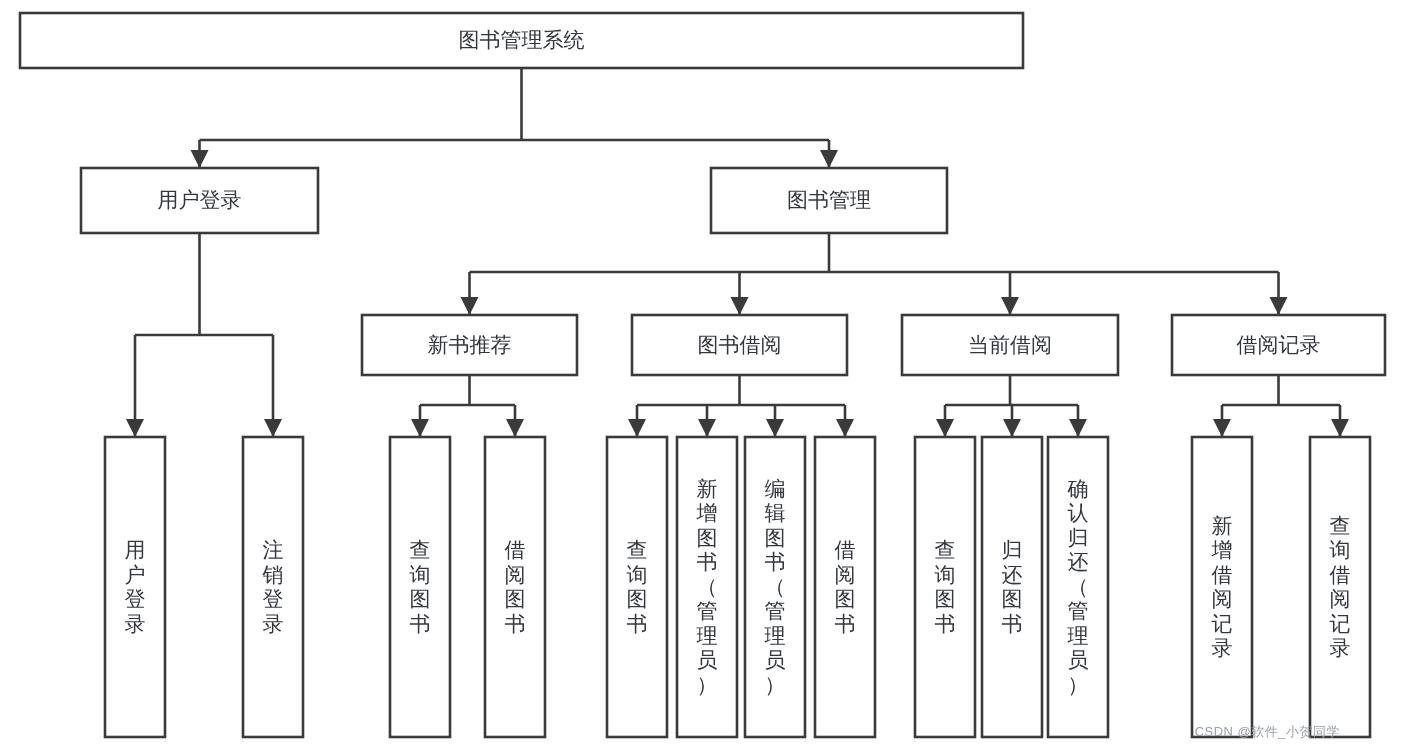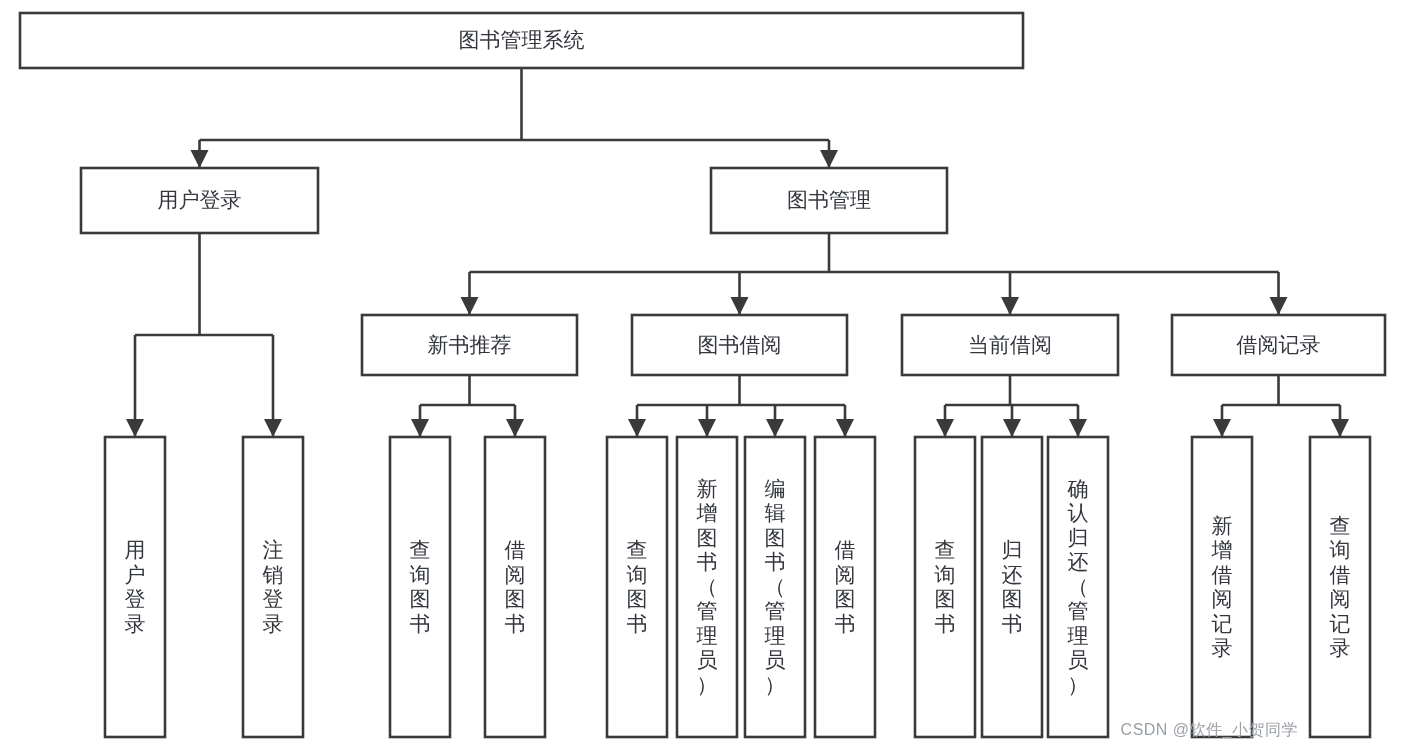--- a/index.html
+++ b/index.html
@@ -11,20 +11,21 @@
     width: 1405px;
     height: 747px;
     font-family: "Liberation Sans", "DejaVu Sans", sans-serif;
     overflow: hidden;
   }
   #diagram-root {
     position: relative;
     width: 1308px;
     height: 747px;
     background: #ffffff;
+    padding-left: 42px;
   }
   svg#tree-svg {
     position: absolute;
     left: 0;
     top: 0;
     width: 1405px;
     height: 747px;
   }
   .node-box {
     fill: #ffffff;
@@ -52,21 +53,21 @@
     fill: #33373d;
     font-family: "Liberation Sans", "DejaVu Sans", sans-serif;
     font-size: 21px;
     text-anchor: middle;
   }
   .watermark {
     position: absolute;
     right: 10px;
     bottom: 6px;
     font-family: "Liberation Sans", "DejaVu Sans", sans-serif;
-    font-size: 16px;
+    font-size: 13px;
     color: #9aa0a6;
     white-space: nowrap;
     letter-spacing: 0.5px;
   }
 </style>
 </head>
 <body>
 
 <div id="diagram-root">
   <svg id="tree-svg" viewBox="0 0 1405 747">

